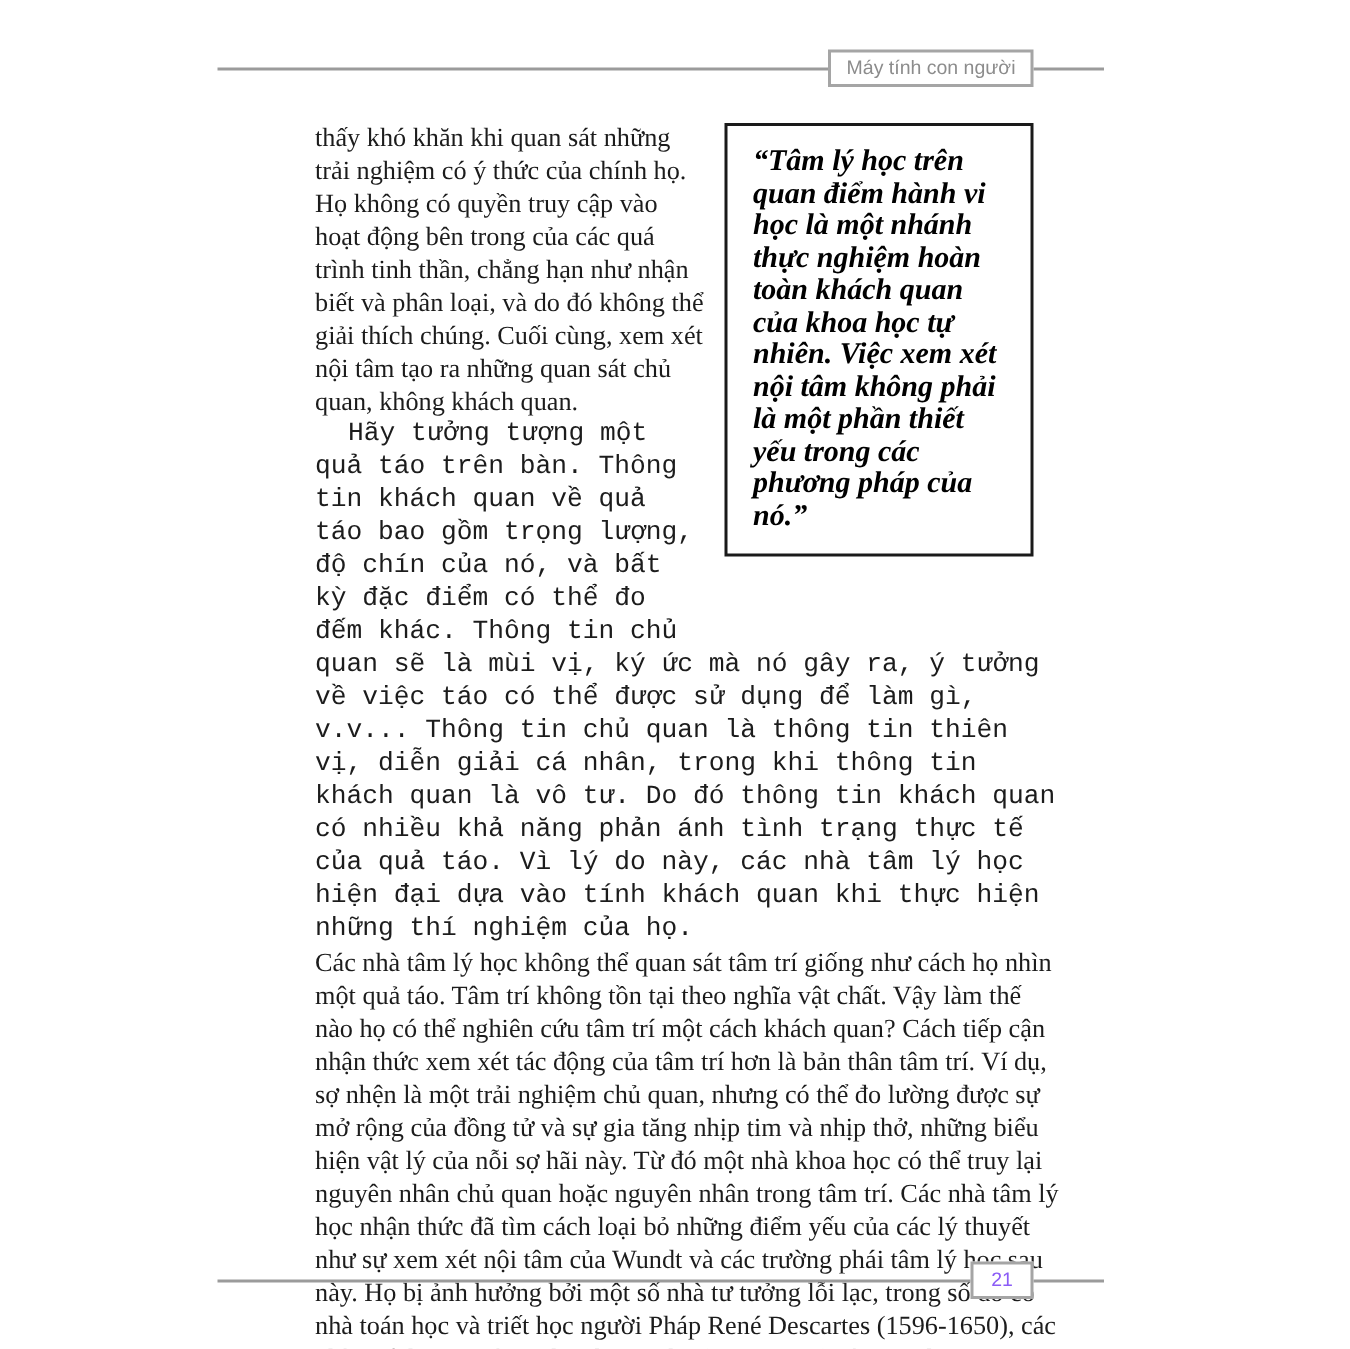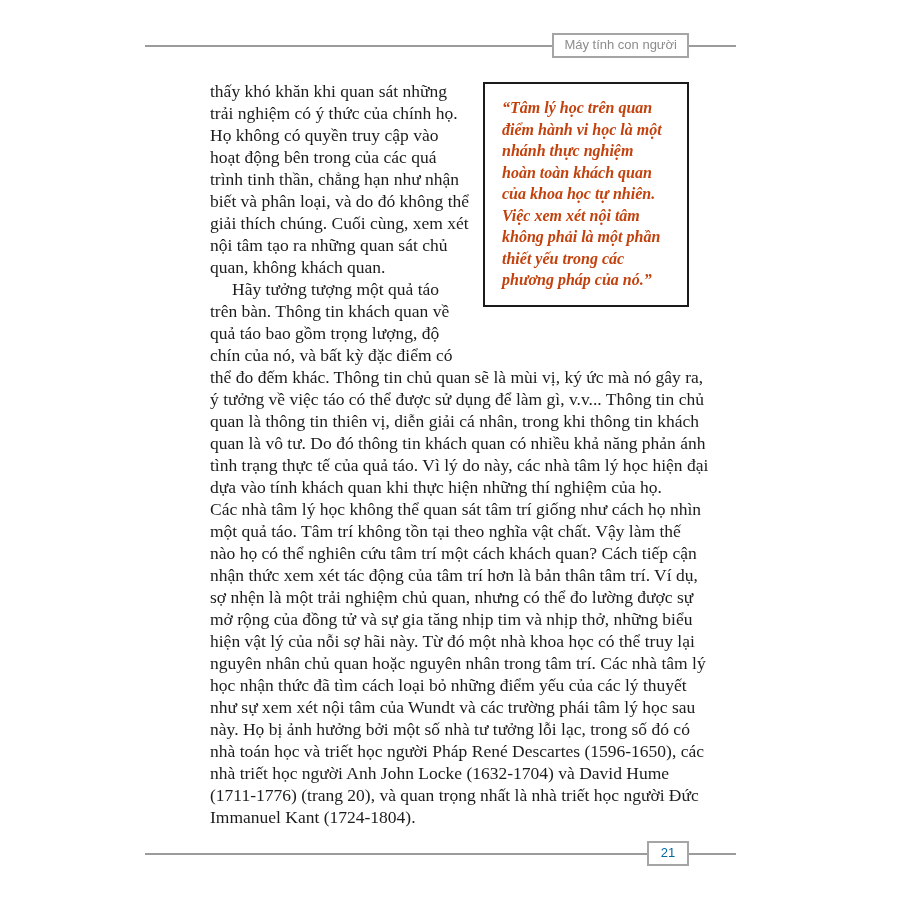--- a/index.html
+++ b/index.html
@@ -65,21 +65,21 @@
     position: absolute;
     top: -12px;
     right: 66px;
     background: #ffffff;
     border: 2px solid #a5a5a5;
     min-width: 22px;
     text-align: center;
     padding: 2px 8px 3px 8px;
     font-family: "Liberation Sans", sans-serif;
     font-size: 13px;
-    color: #0369a1;
+    color: #8b5cf6;
     line-height: 16px;
   }
 
   
   .content {
     position: absolute;
     top: 80px;
     left: 210px;
     width: 500px;
     font-size: 17.5px;
@@ -91,31 +91,32 @@
   }
   .quote-box {
     float: right;
     width: 168px;
     border: 2px solid #1a1a1a;
     padding: 13px 17px 14px 17px;
     margin: 2px 21px 40px 13px;
     background: #ffffff;
   }
   .quote-text, .quote-attrib {
-    font-size: 16px;
+    font-size: 20px;
     line-height: 21.5px;
     font-weight: bold;
     font-style: italic;
-    color: #c2410c;
+    color: #000000;
   }
   .quote-attrib {
     padding-left: 26px;
   }
   .body-par.indent {
     text-indent: 22px;
+    font-family: Liberation Mono, monospace;
   }
   .section-heading {
     clear: none;
     margin: 21px 0 13px 0;
     font-size: 19px;
     font-weight: bold;
     letter-spacing: 0.3px;
     color: #161616;
   }
 </style>

